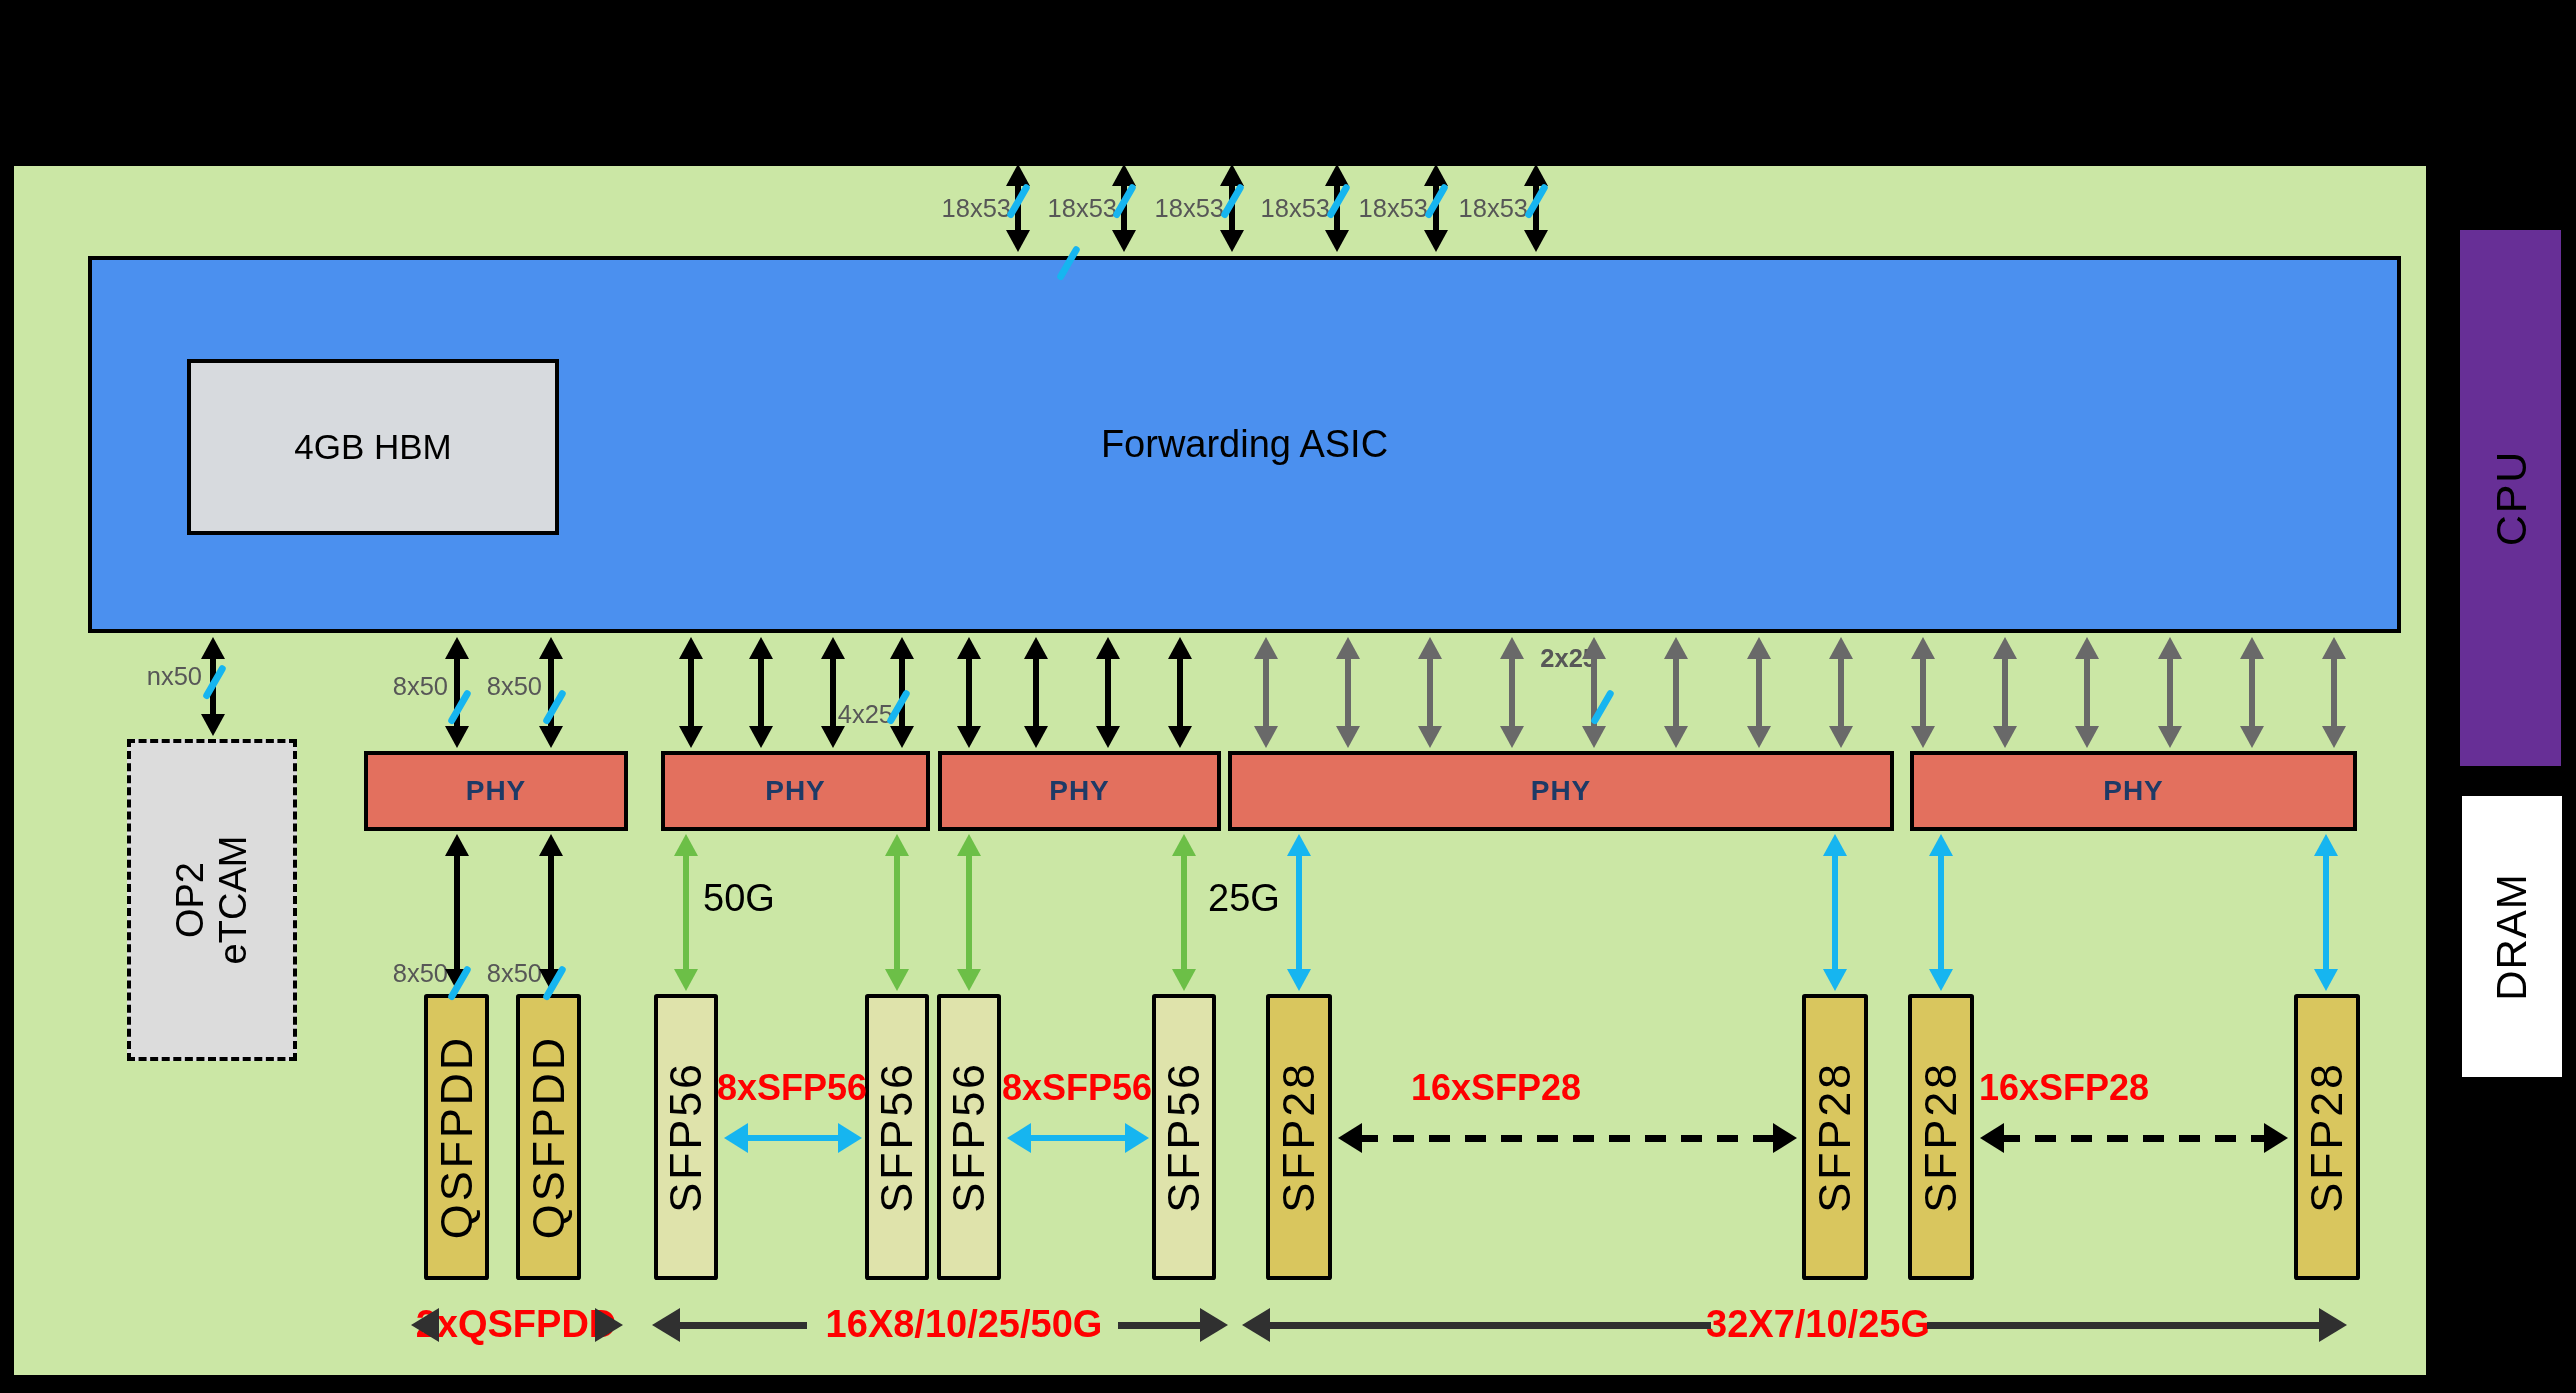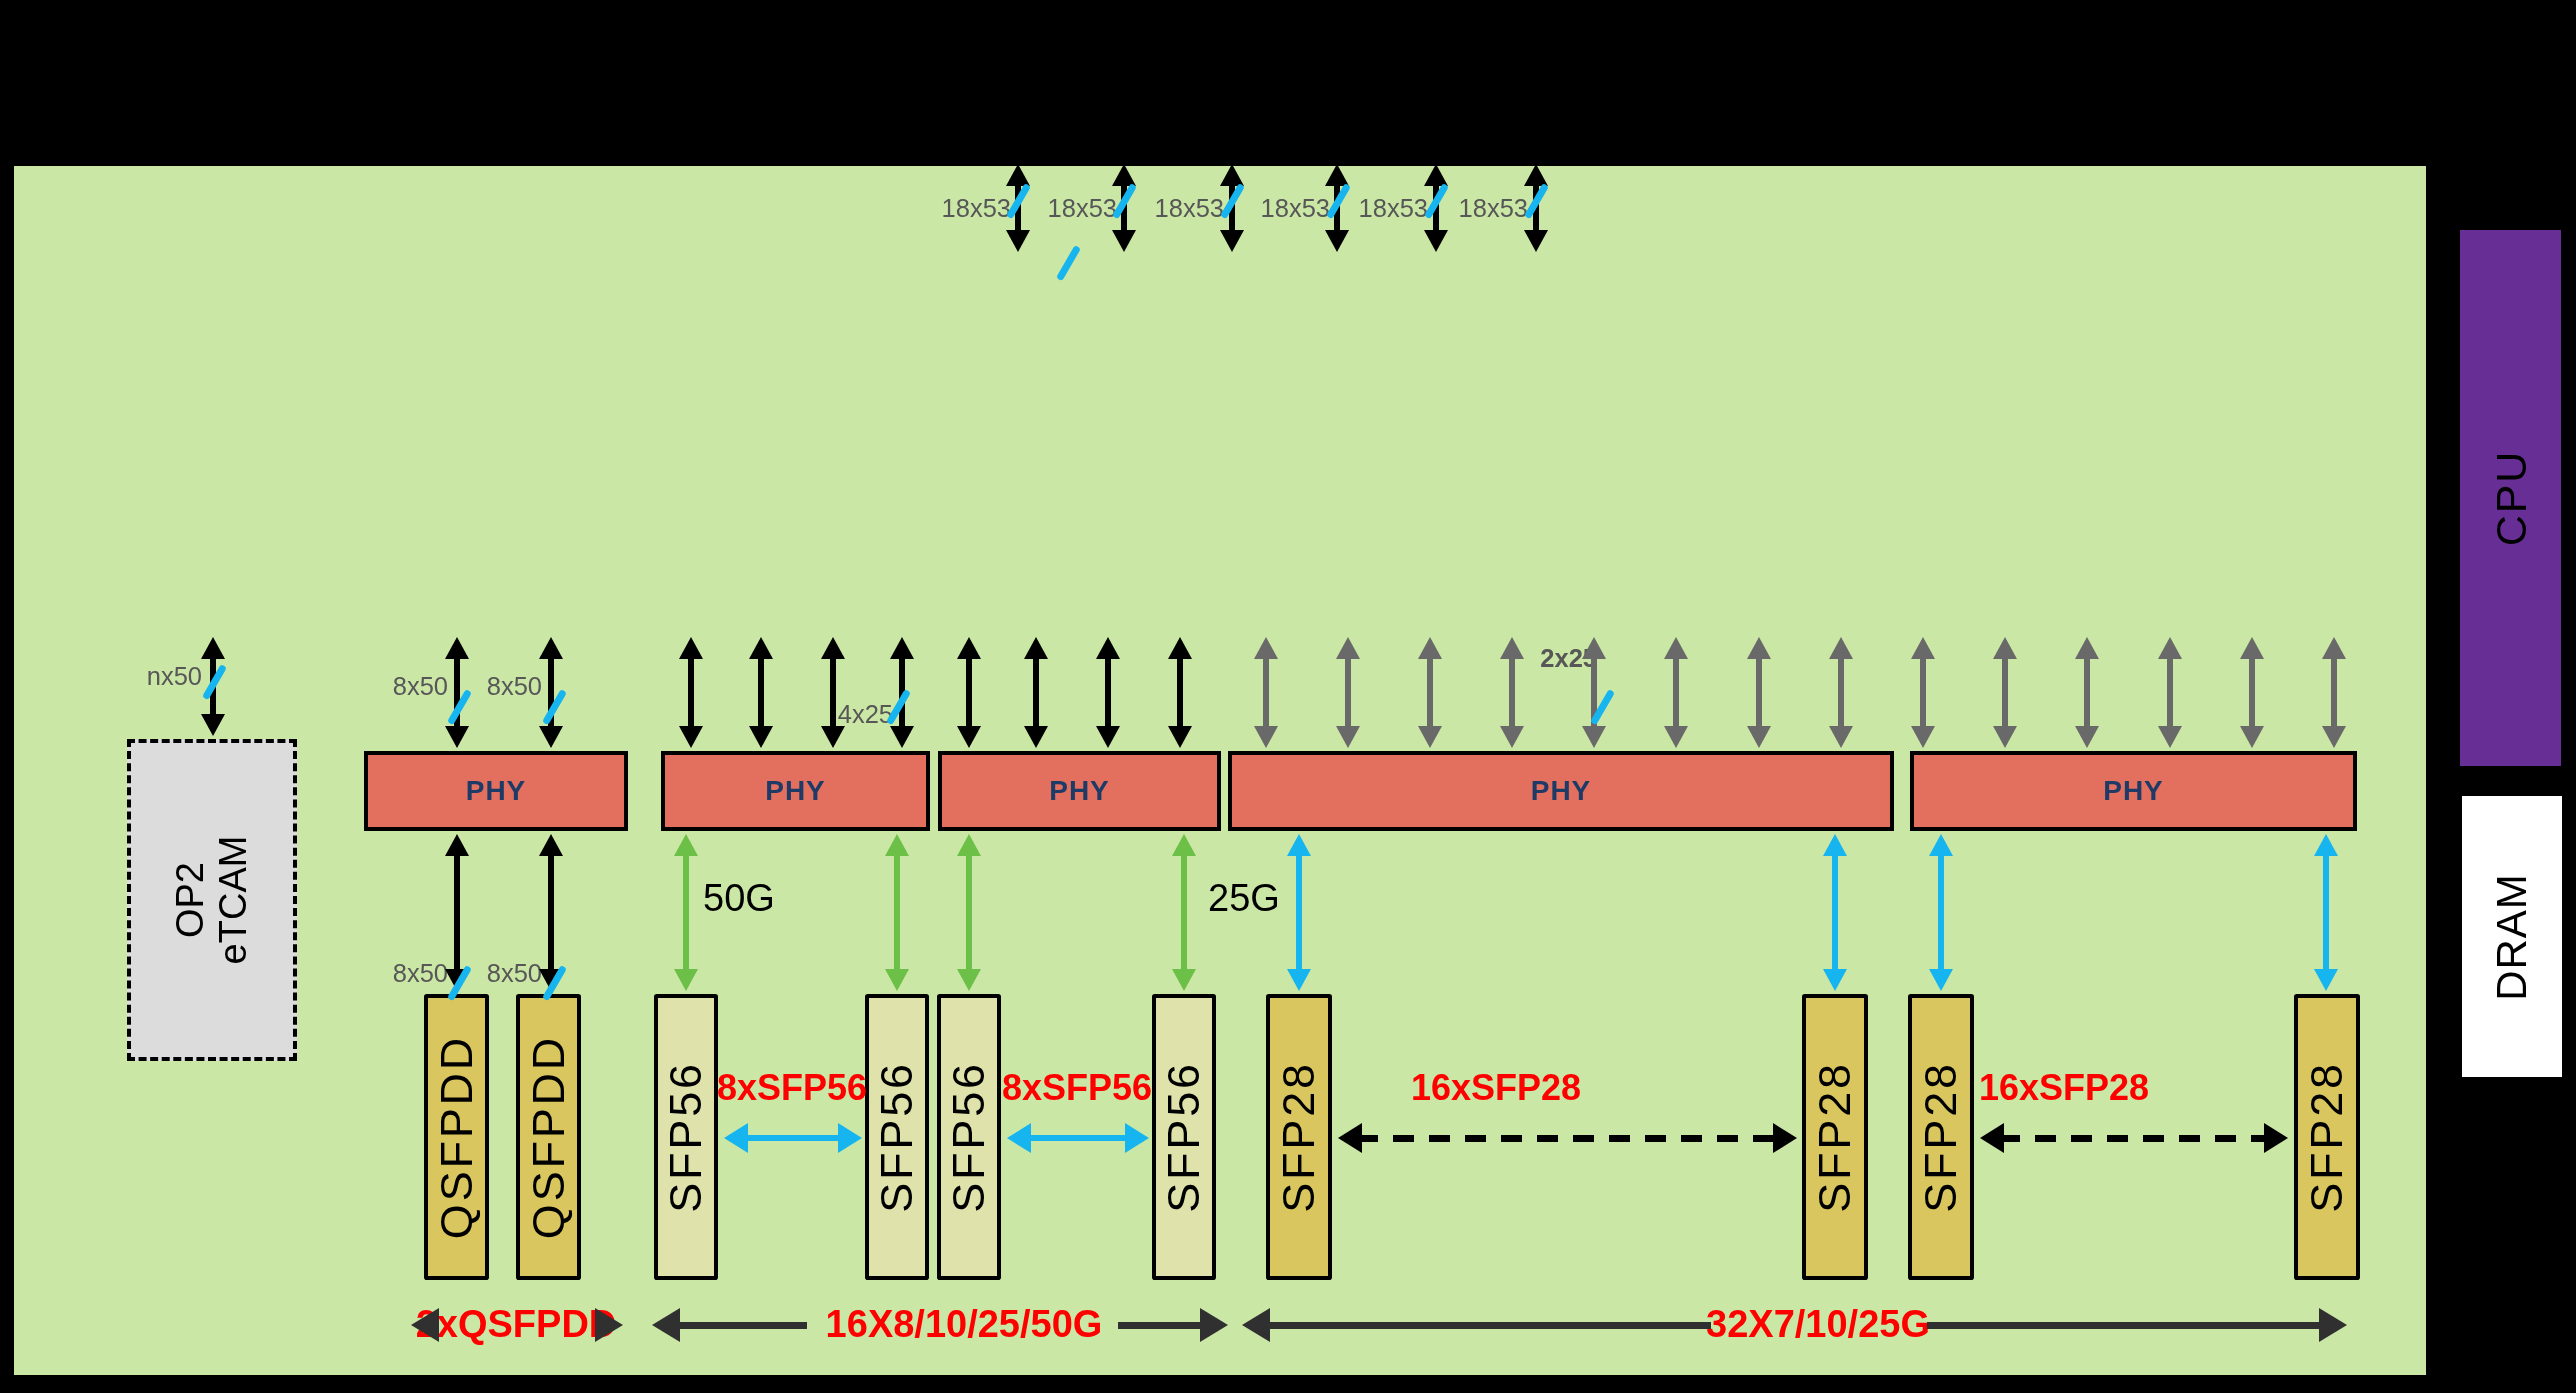--- a/index.html
+++ b/index.html
@@ -70,21 +70,27 @@
   .slash{position:absolute;width:6.6px;height:38px;border-radius:3.8px;background:#16b5f0;
         transform:rotate(30deg);}
 </style>
 </head>
 <body>
 
 <div class="page">
 
   <div class="abs panel" style="left:7.6px;top:160px;width:2424px;height:1221px;"></div>
 
-
+  <div class="abs box asic" style="left:88px;top:256px;width:2313px;height:377px;">
+    <div class="asic-label">Forwarding ASIC</div>
+  </div>
+
+  <div class="abs box hbm" style="left:187px;top:359px;width:372px;height:176px;">
+    <span class="hbm-label">4GB HBM</span>
+  </div>
 
   <div class="abs etcam" style="left:127px;top:739px;width:170px;height:322px;">
     <div class="vtext wrap etcam-label" style="width:283px;">
       <div>OP2</div>
       <div>eTCAM</div>
     </div>
   </div>
 
   <div class="abs cpu" style="left:2460px;top:230px;width:101px;height:536px;">
     <span class="vtext cpu-label">CPU</span>

